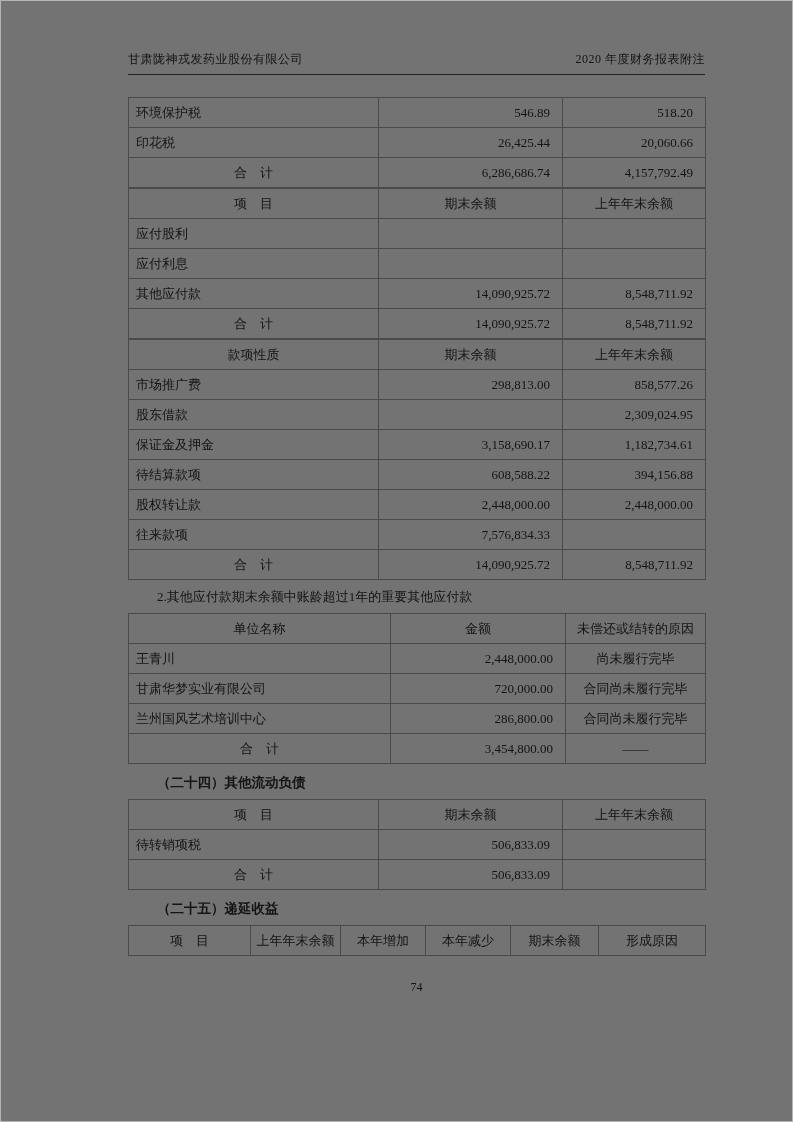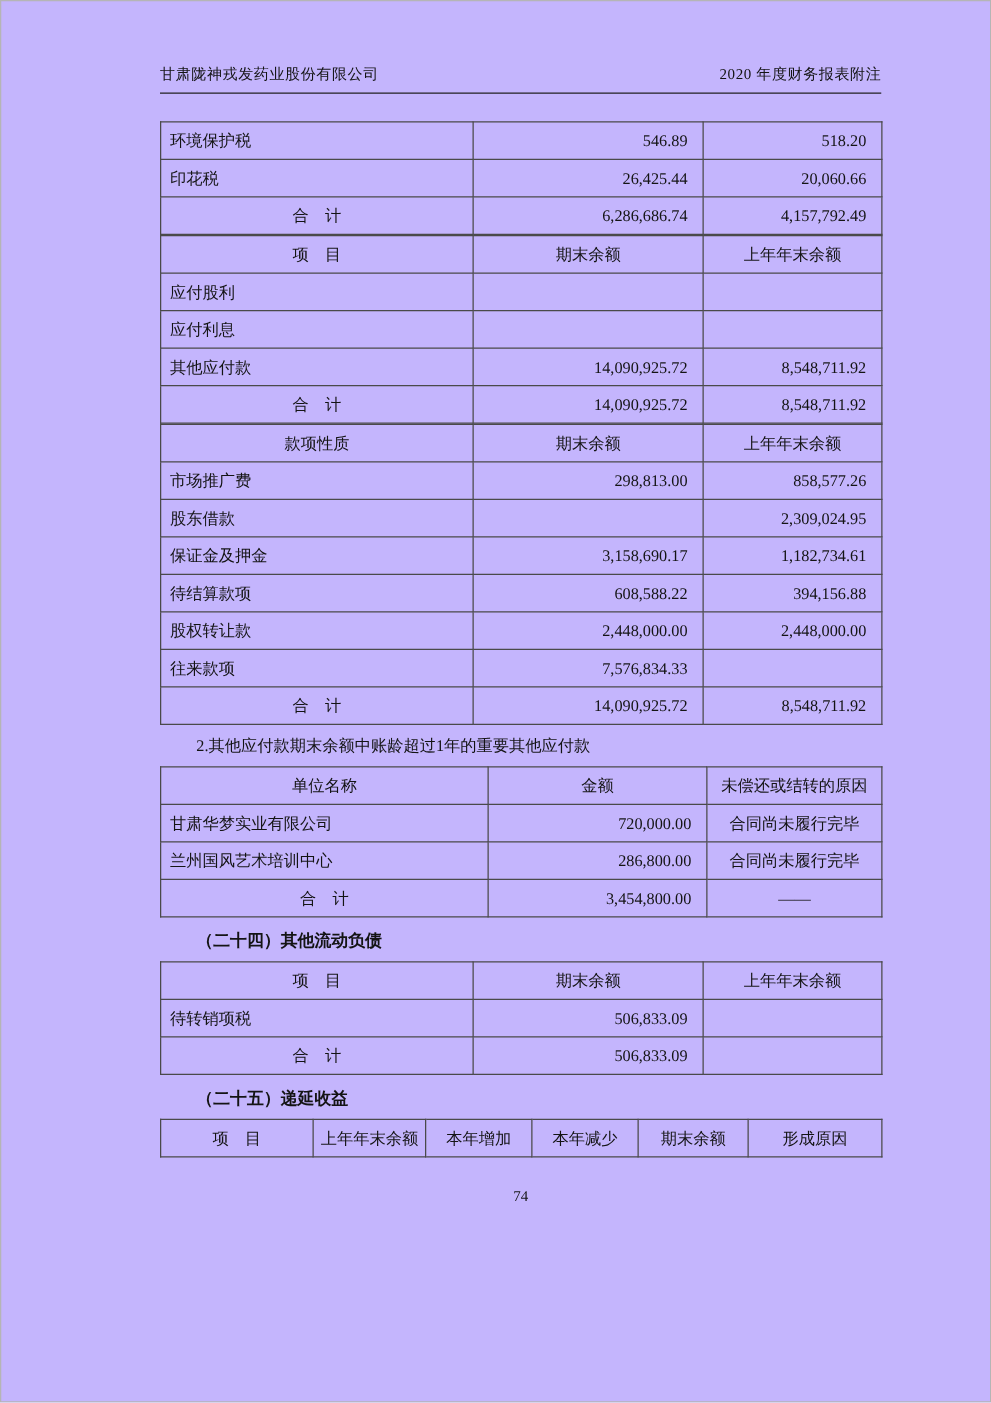--- a/index.html
+++ b/index.html
@@ -1,17 +1,17 @@
 <!DOCTYPE html>
 <html><head>
 <meta charset="utf-8">
 <style>
   html,body{margin:0;padding:0;background:#ffffff;}
   .page{
-    position:relative;width:793px;height:1122px;background:#c4b5fd;
+    position:relative;width:793px;height:1122px;background:#737373;
     border:1px solid #b5b5b5;box-sizing:border-box;
     font-family:"Liberation Serif","DejaVu Serif",serif;color:#141414;
   }
   .content{width:577px;margin-left:127px;}
   .doc-header{
     display:flex;justify-content:space-between;align-items:flex-end;
     padding-top:50px;padding-bottom:6px;border-bottom:1px solid #222;
     font-size:12px;letter-spacing:0.5px;
   }
   .sec-heading{
@@ -176,20 +176,25 @@
           <col style="width:140px">
         </colgroup>
       <thead>
         <tr>
           <th>单位名称</th>
           <th>金额</th>
           <th>未偿还或结转的原因</th>
         </tr>
       </thead>
       <tbody>
+          <tr>
+            <td class="al-l">王青川</td>
+            <td class="al-r">2,448,000.00</td>
+            <td class="al-c">尚未履行完毕</td>
+          </tr>
           <tr>
             <td class="al-l">甘肃华梦实业有限公司</td>
             <td class="al-r">720,000.00</td>
             <td class="al-c">合同尚未履行完毕</td>
           </tr>
           <tr>
             <td class="al-l">兰州国风艺术培训中心</td>
             <td class="al-r">286,800.00</td>
             <td class="al-c">合同尚未履行完毕</td>
           </tr>

